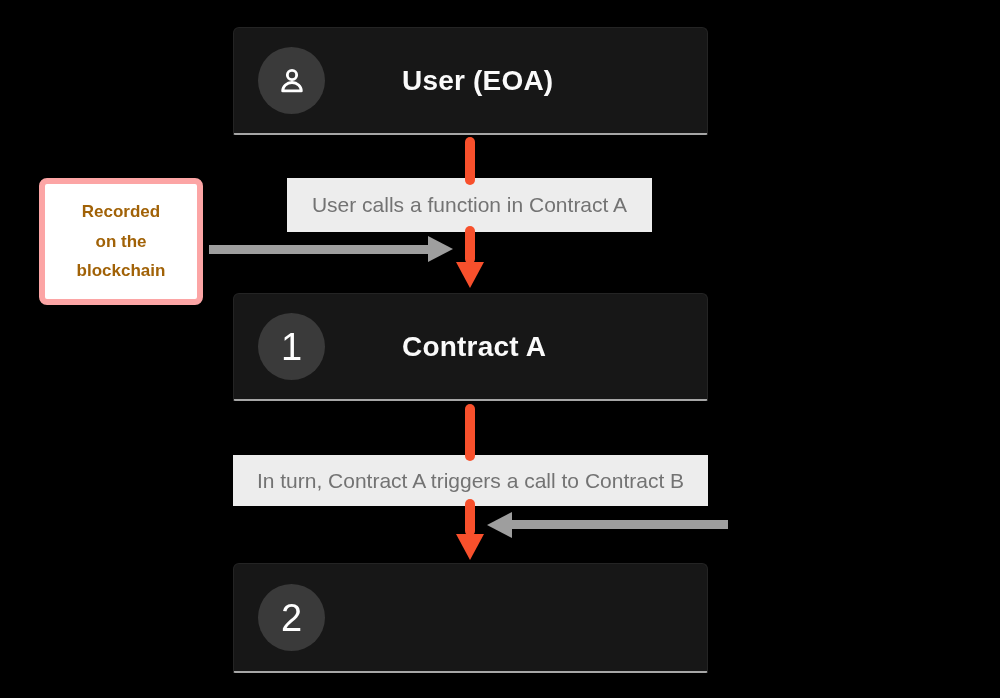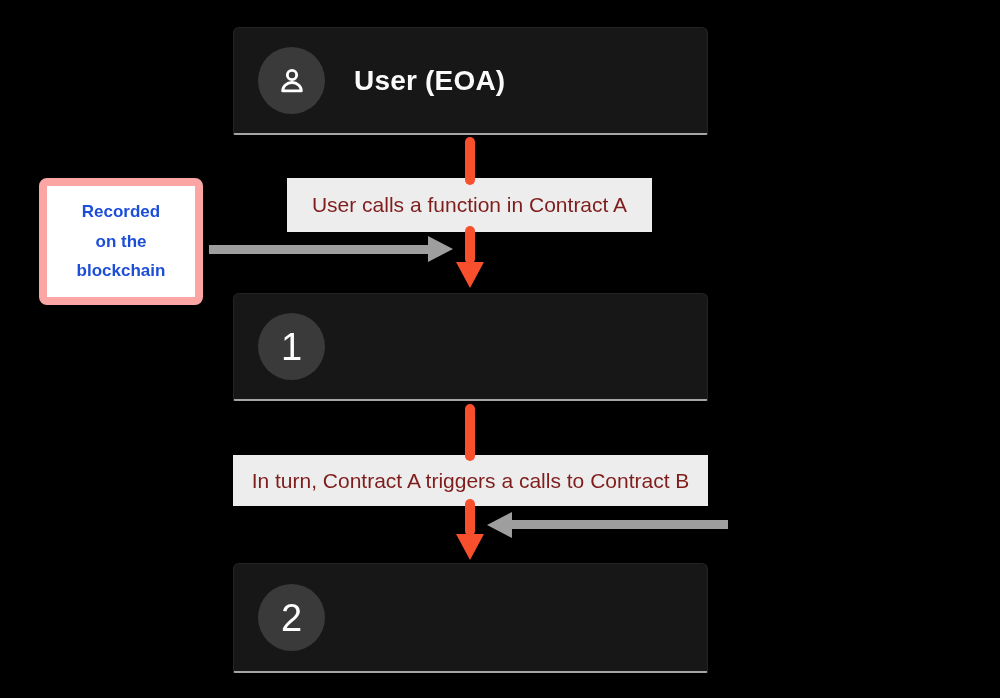--- a/index.html
+++ b/index.html
@@ -23,20 +23,21 @@
     width: 475px;
     background: #171717;
     border: 1px solid #242424;
     border-bottom: 2px solid #a6a6a6;
     border-radius: 6px 6px 2px 2px;
     display: flex;
     align-items: center;
     box-sizing: border-box;
     padding-left: 24px;
     z-index: 1;
+    gap: 48px;
   }
   .node-user       { top: 27px;  height: 108px; }
   .node-contract-a { top: 293px; height: 108px; }
   .node-contract-b { top: 563px; height: 110px; }
 
   .badge {
     width: 67px;
     height: 67px;
     border-radius: 50%;
     background: #3a3a3a;
@@ -56,21 +57,21 @@
     font-size: 28px;
     font-weight: 700;
     margin-left: 29px;
     letter-spacing: 0.2px;
   }
 
   
   .flow-label {
     position: absolute;
     background: #ededed;
-    color: #7f1d1d;
+    color: #737373;
     font-size: 21px;
     display: flex;
     align-items: center;
     justify-content: center;
     text-align: center;
     z-index: 2;
     box-sizing: border-box;
   }
   .flow-label-1 { left: 287px; top: 178px; width: 365px; height: 54px; }
   .flow-label-2 { left: 233px; top: 455px; width: 475px; height: 51px; }
@@ -128,23 +129,23 @@
     border-top: 13px solid transparent;
     border-bottom: 13px solid transparent;
     border-right: 25px solid #9e9e9e;
     z-index: 2;
   }
 
   
   .note {
     position: absolute;
     background: #ffffff;
-    border: 8px solid #fca5a5;
+    border: 6px solid #fca5a5;
     border-radius: 8px;
-    color: #1d4ed8;
+    color: #a16207;
     font-size: 17px;
     font-weight: 700;
     line-height: 1.75;
     text-align: center;
     display: flex;
     align-items: center;
     justify-content: center;
     white-space: pre-line;
     box-sizing: border-box;
     z-index: 1;
@@ -168,30 +169,31 @@
         </svg>
       </span>
     </div>
     <span class="node-title">User (EOA)</span>
   </div>
 
   <div class="node node-contract-a">
     <div class="badge">
       <span class="badge-number">1</span>
     </div>
+    <span class="node-title">Contract A</span>
   </div>
 
   <div class="node node-contract-b">
     <div class="badge">
       <span class="badge-number">2</span>
     </div>
   </div>
 
   <div class="flow-label flow-label-1">User calls a function in Contract A</div>
-  <div class="flow-label flow-label-2">In turn, Contract A triggers a calls to Contract B</div>
+  <div class="flow-label flow-label-2">In turn, Contract A triggers a call to Contract B</div>
 
   <div>
     <div class="oseg oseg-1a"></div>
     <div class="oseg oseg-1b"></div>
     <div class="ohead ohead-1"></div>
   </div>
 
   <div>
     <div class="oseg oseg-2a"></div>
     <div class="oseg oseg-2b"></div>

